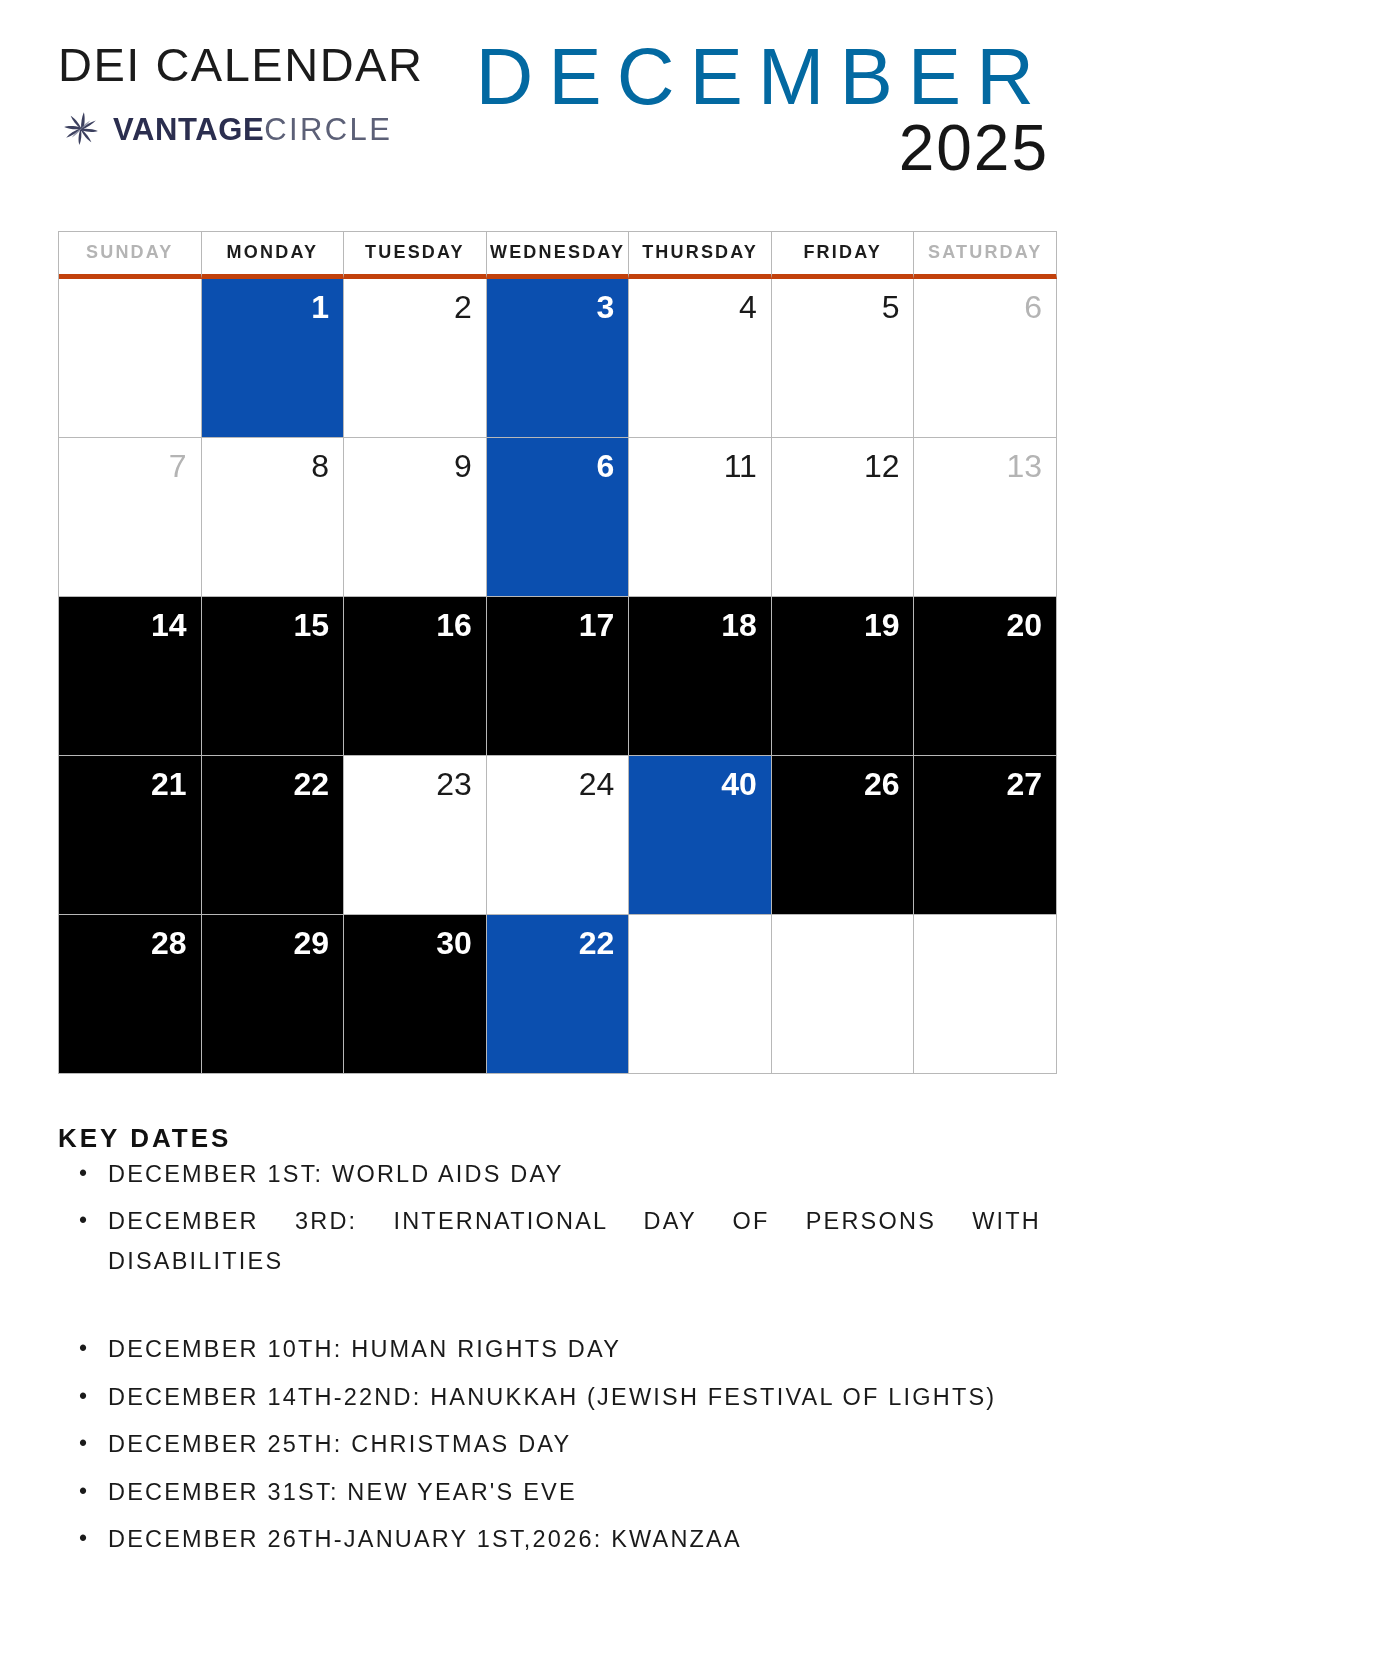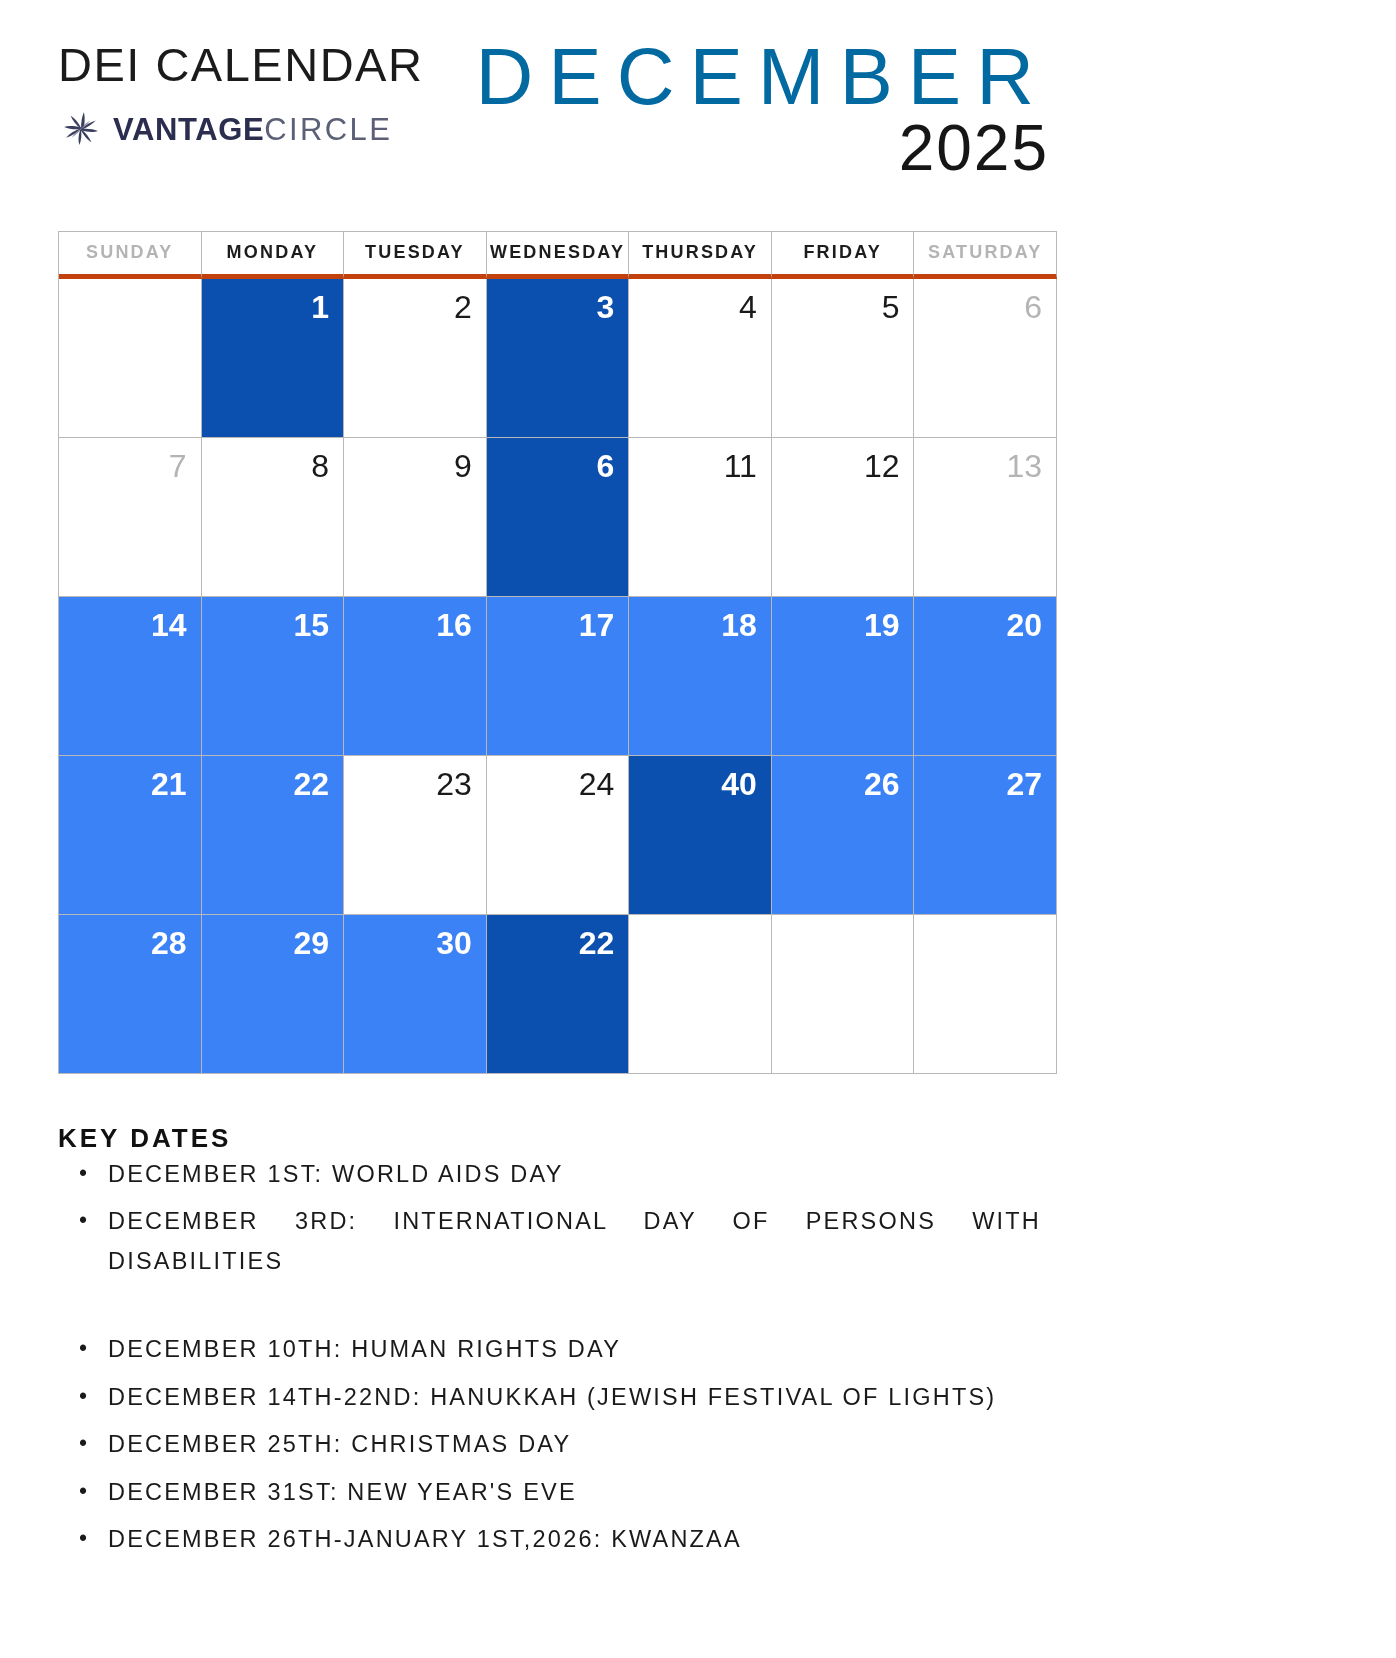--- a/index.html
+++ b/index.html
@@ -119,21 +119,21 @@
     font-weight: 300;
     color: #1a1a1a;
     line-height: 1;
     letter-spacing: 0px;
     display: inline-block;
   }
 
   .day-cell.dim .day-num { color: #b4b4b4; }
 
   .day-cell.hl-dark { background: #0b4faf; }
-  .day-cell.hl-light { background: #3b82f6; }
+  .day-cell.hl-light { background: #000000; }
 
   .day-cell.hl-dark .day-num,
   .day-cell.hl-light .day-num {
     color: #ffffff;
     font-weight: bold;
   }
 
   
   .keydates {
     margin: 49px 55px 0 58px;

